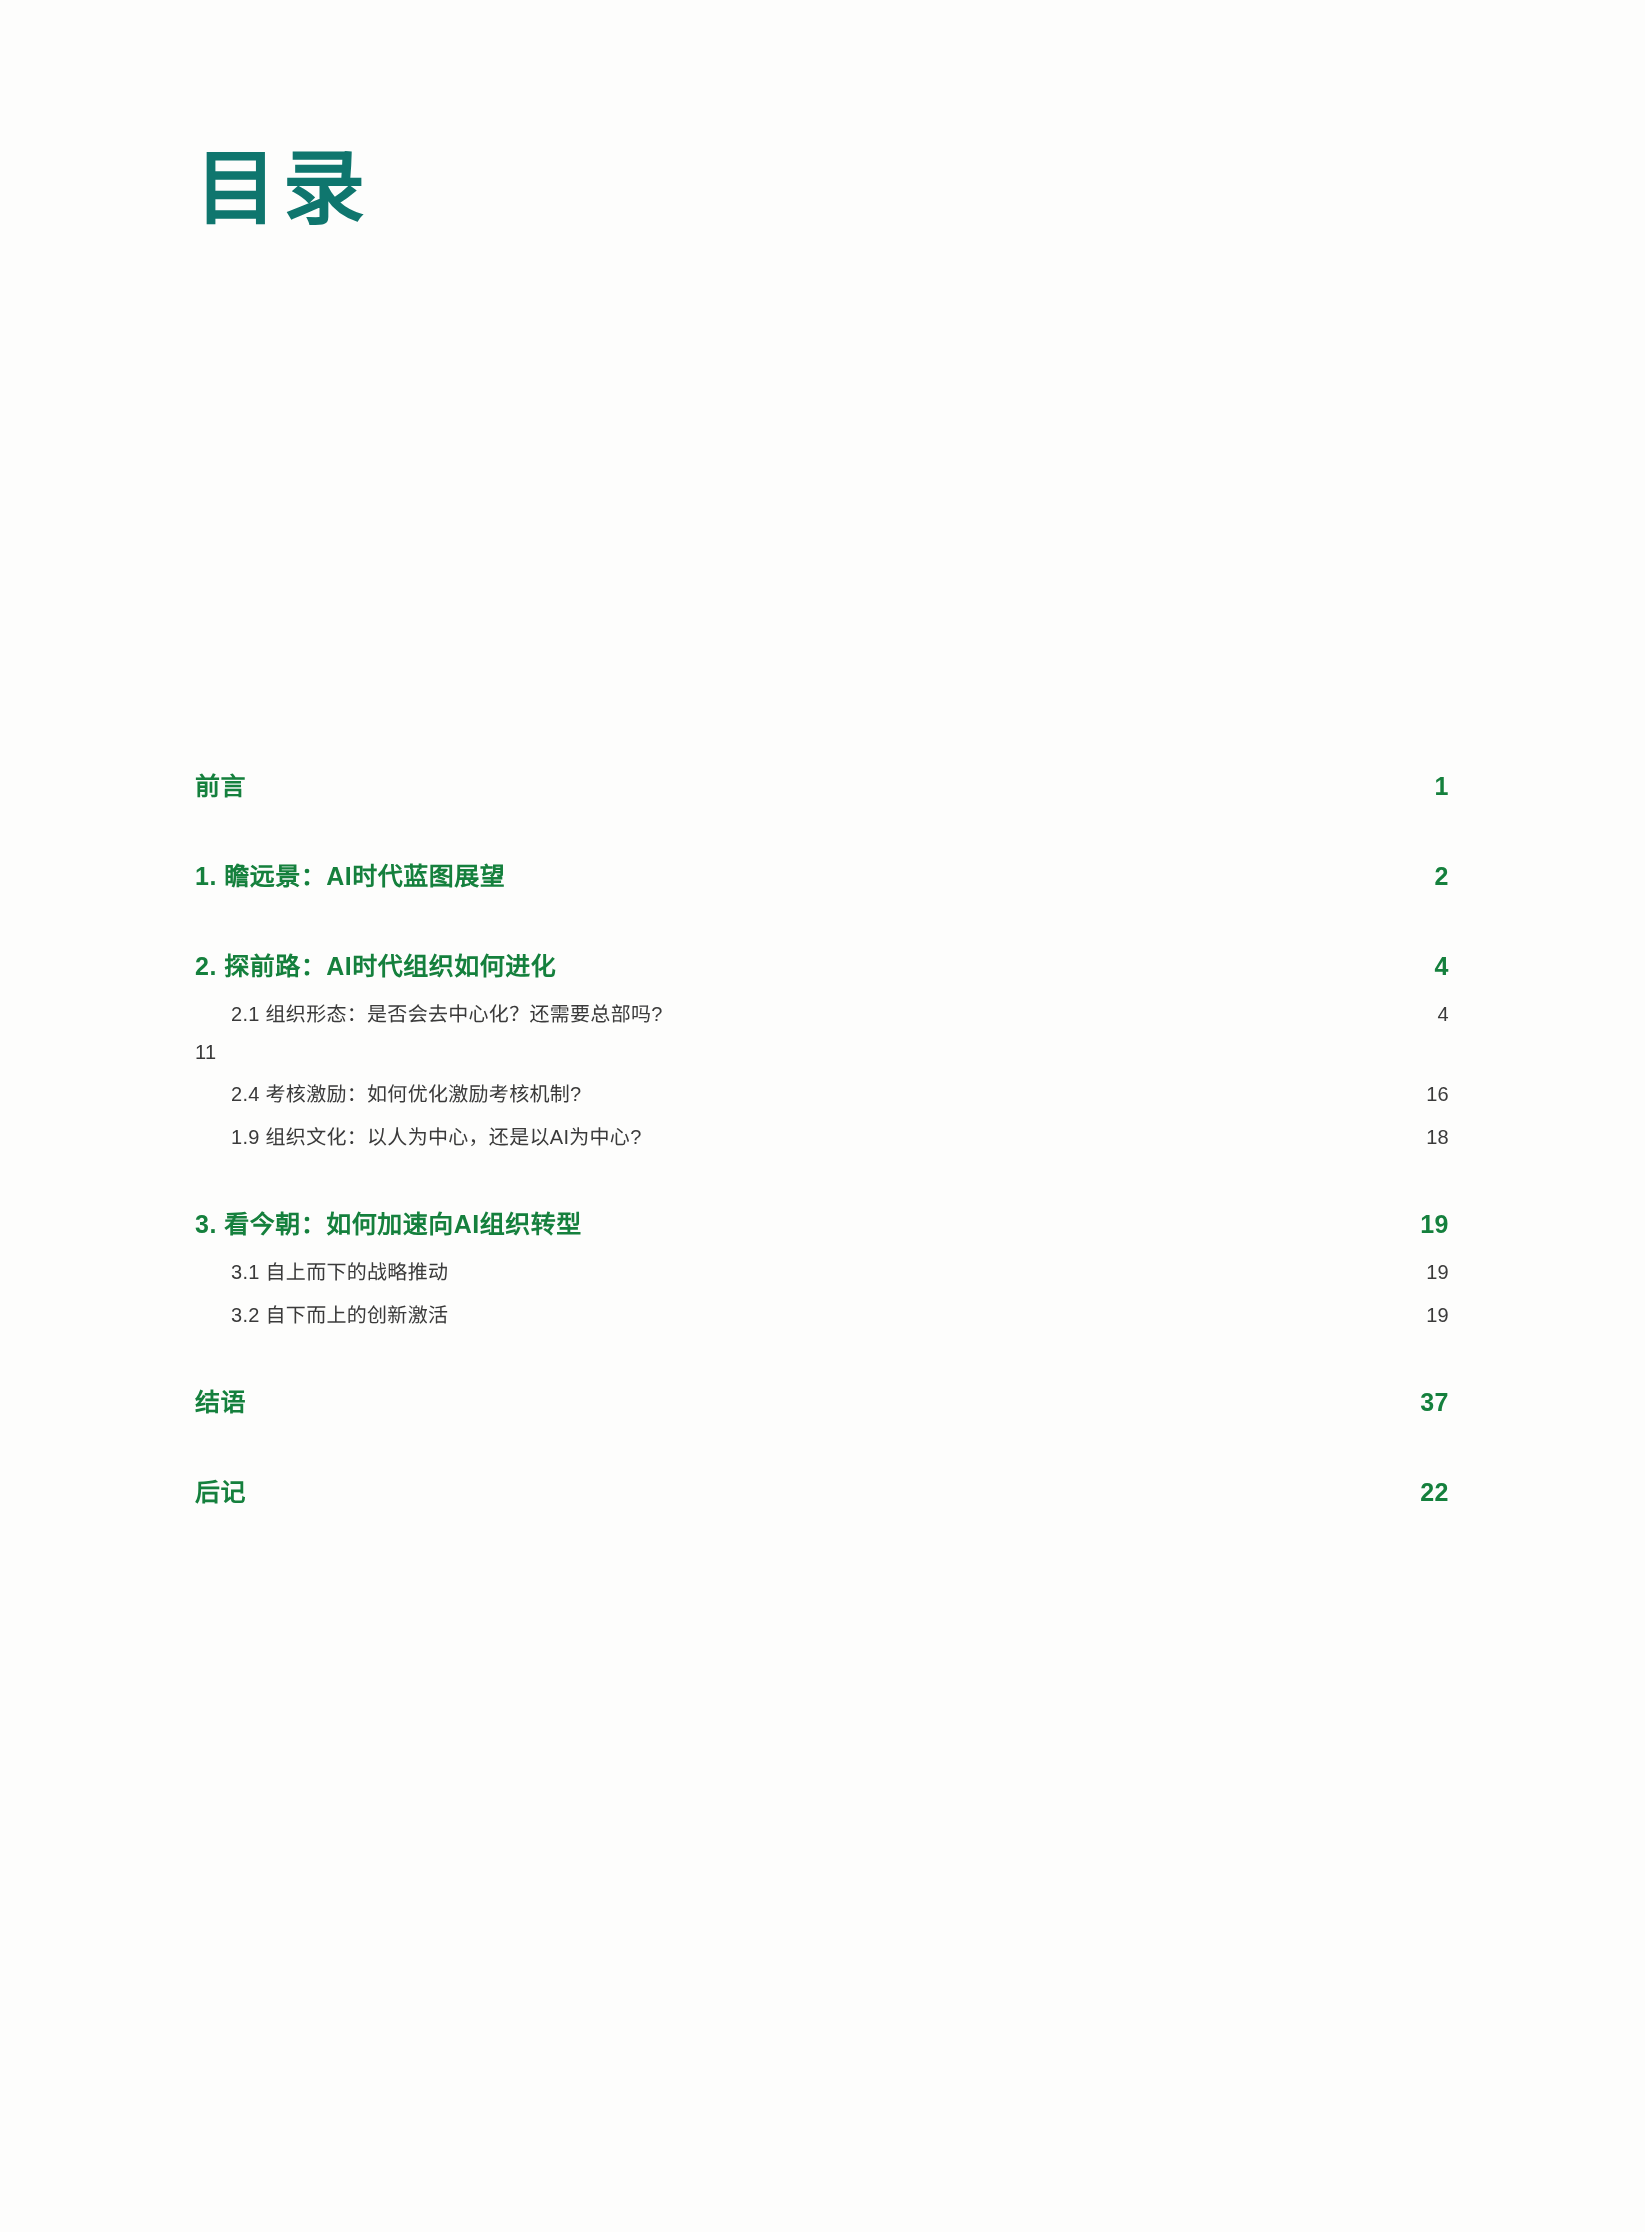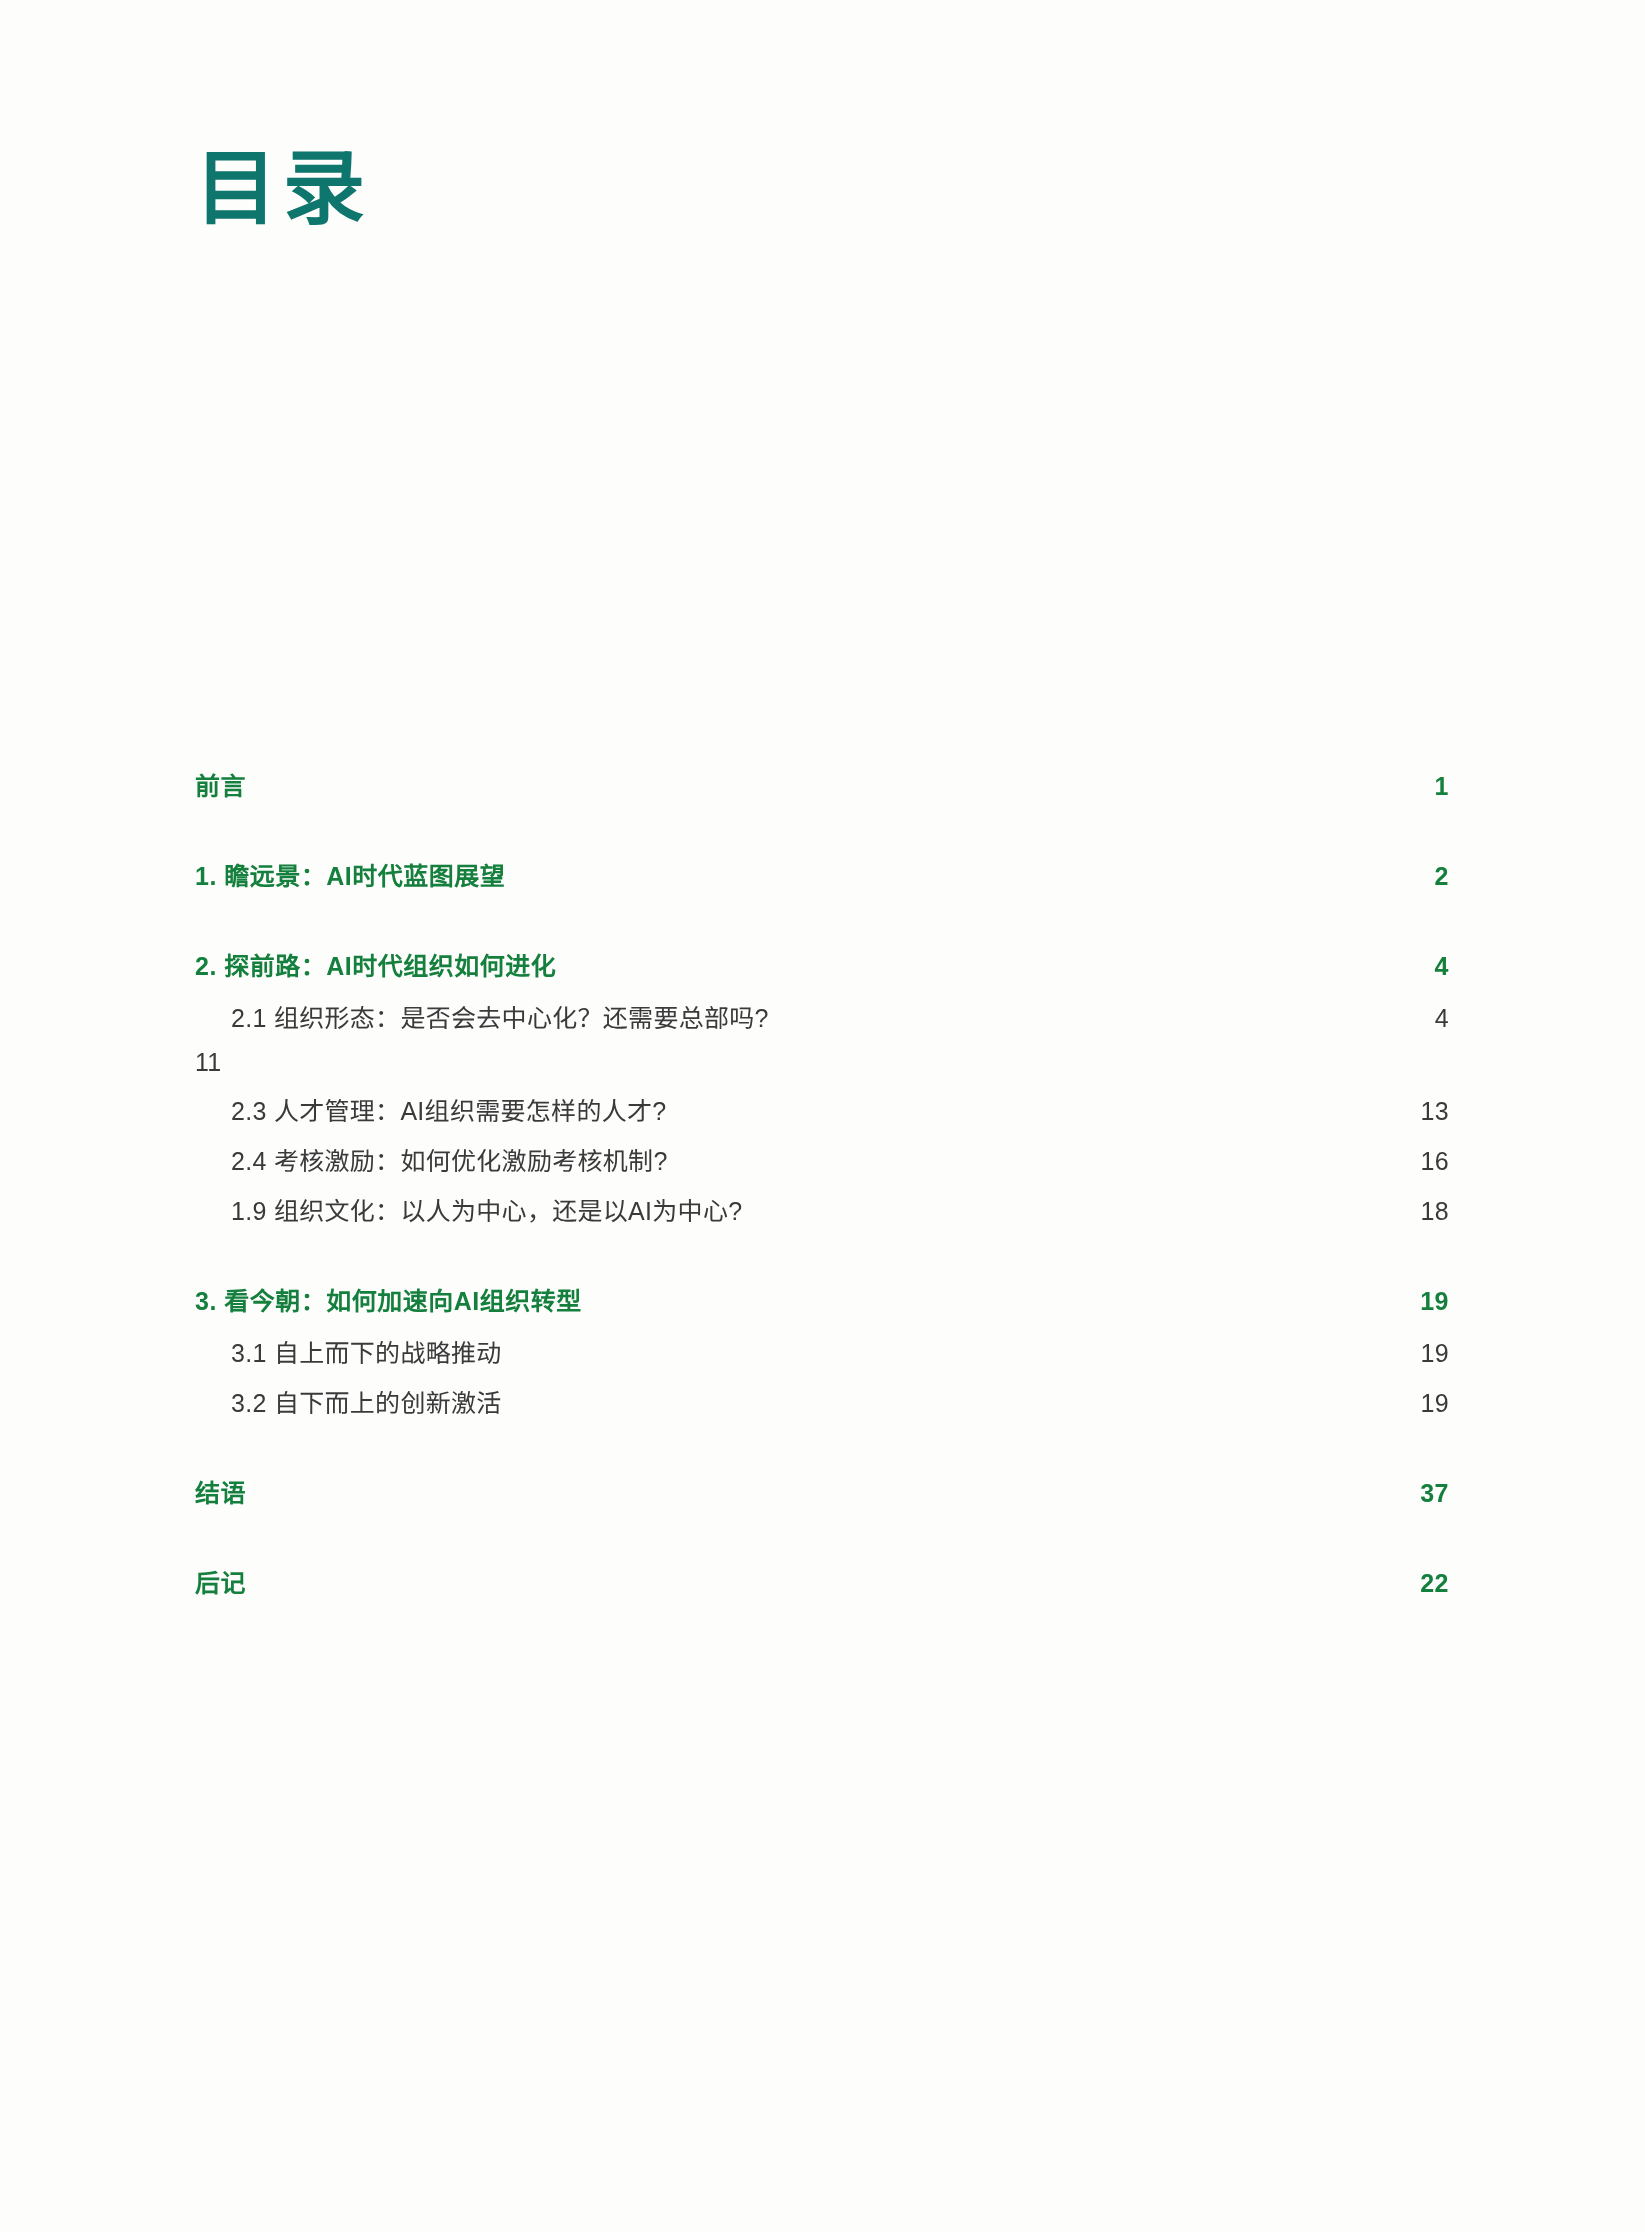--- a/index.html
+++ b/index.html
@@ -71,21 +71,21 @@
     font-weight: 700;
     font-size: 25px;
     letter-spacing: 0.5px;
   }
 
   
   .lvl1 .label,
   .lvl1 .page-num {
     color: #3a3a3a;
     font-weight: 400;
-    font-size: 25px;
+    font-size: 20px;
     letter-spacing: 0.3px;
   }
   .lvl1 .label {
     padding-left: 36px;
   }
   .gap-sub { height: 16px; }
   .gap-block { height: 54px; }
 
   .sub-list .toc-row + .toc-row {
     margin-top: 14px;
@@ -123,24 +123,20 @@
 
     <div class="sub-list">
       <div class="toc-row lvl1">
         <span class="label">2.1 组织形态：是否会去中心化？还需要总部吗?</span>
         <span class="page-num">4</span>
       </div>
       <div class="toc-row lvl1">
         <span class="page-num">11</span>
       </div>
       <div class="toc-row lvl1">
-        <span class="label">2.3 人才管理：AI组织需要怎样的人才?</span>
-        <span class="page-num">13</span>
-      </div>
-      <div class="toc-row lvl1">
         <span class="label">2.4 考核激励：如何优化激励考核机制?</span>
         <span class="page-num">16</span>
       </div>
       <div class="toc-row lvl1">
         <span class="label">1.9 组织文化：以人为中心，还是以AI为中心?</span>
         <span class="page-num">18</span>
       </div>
     </div>
 
     <div class="gap-block"></div>

